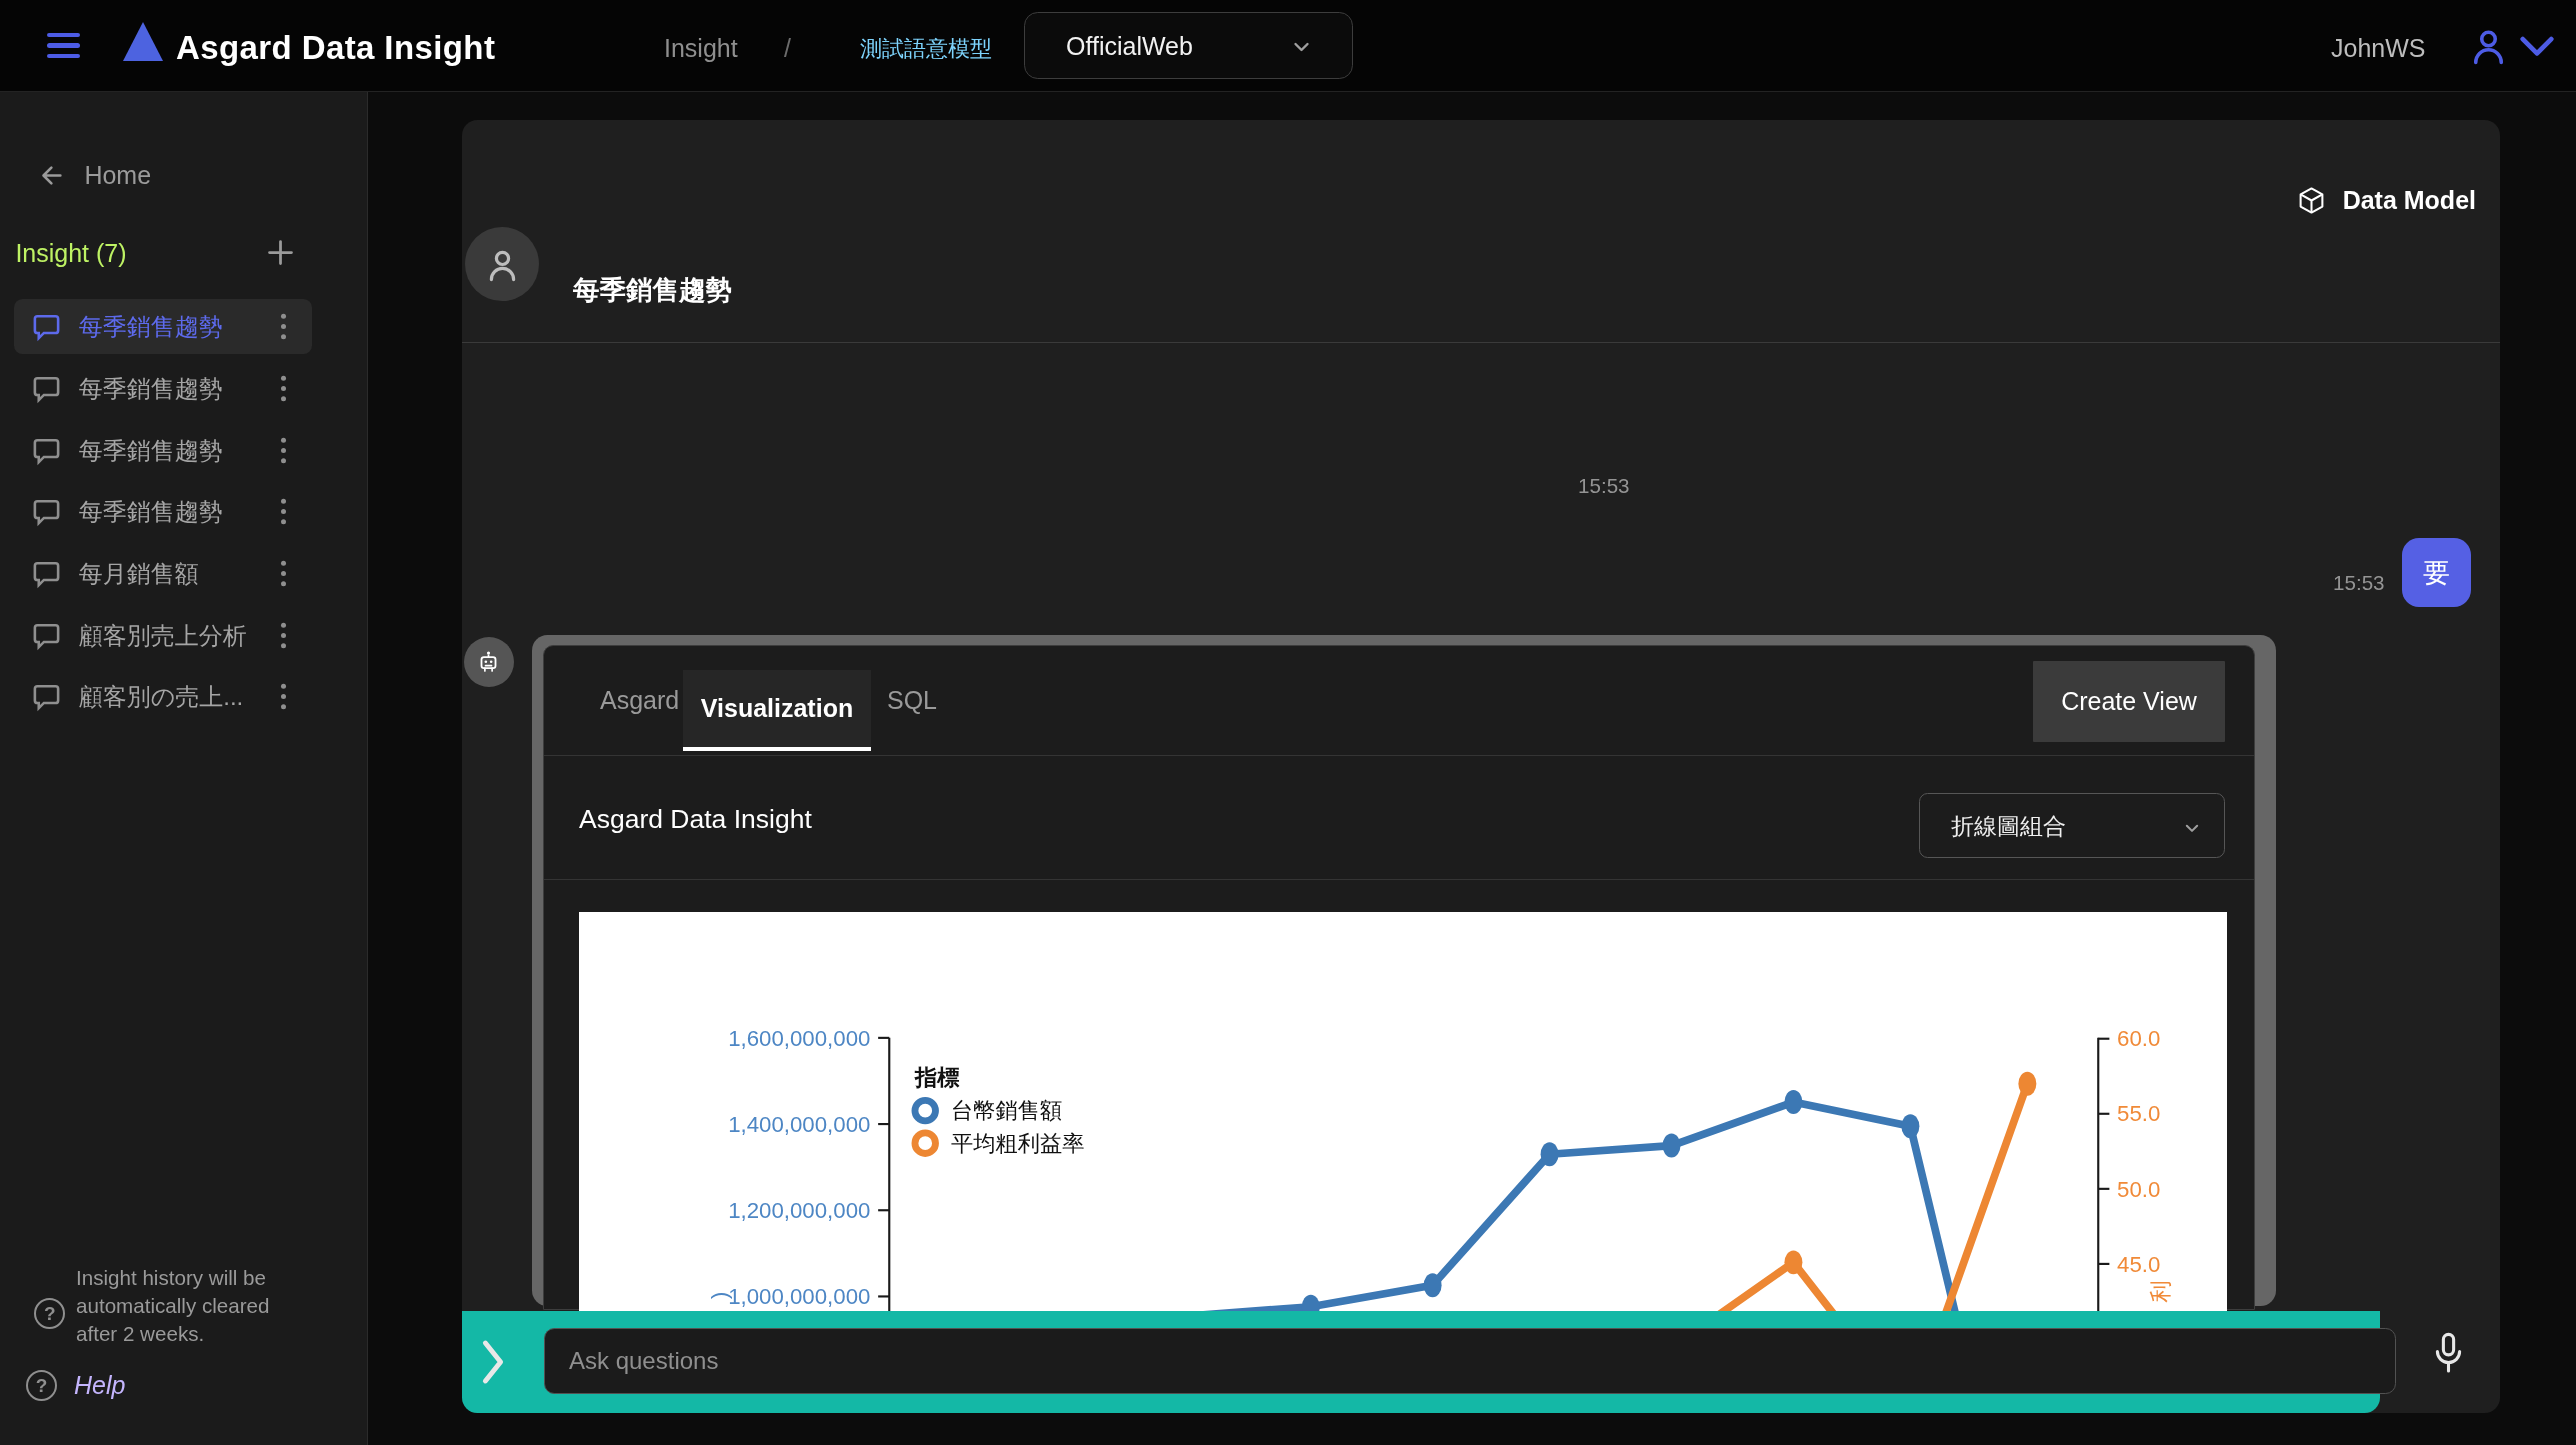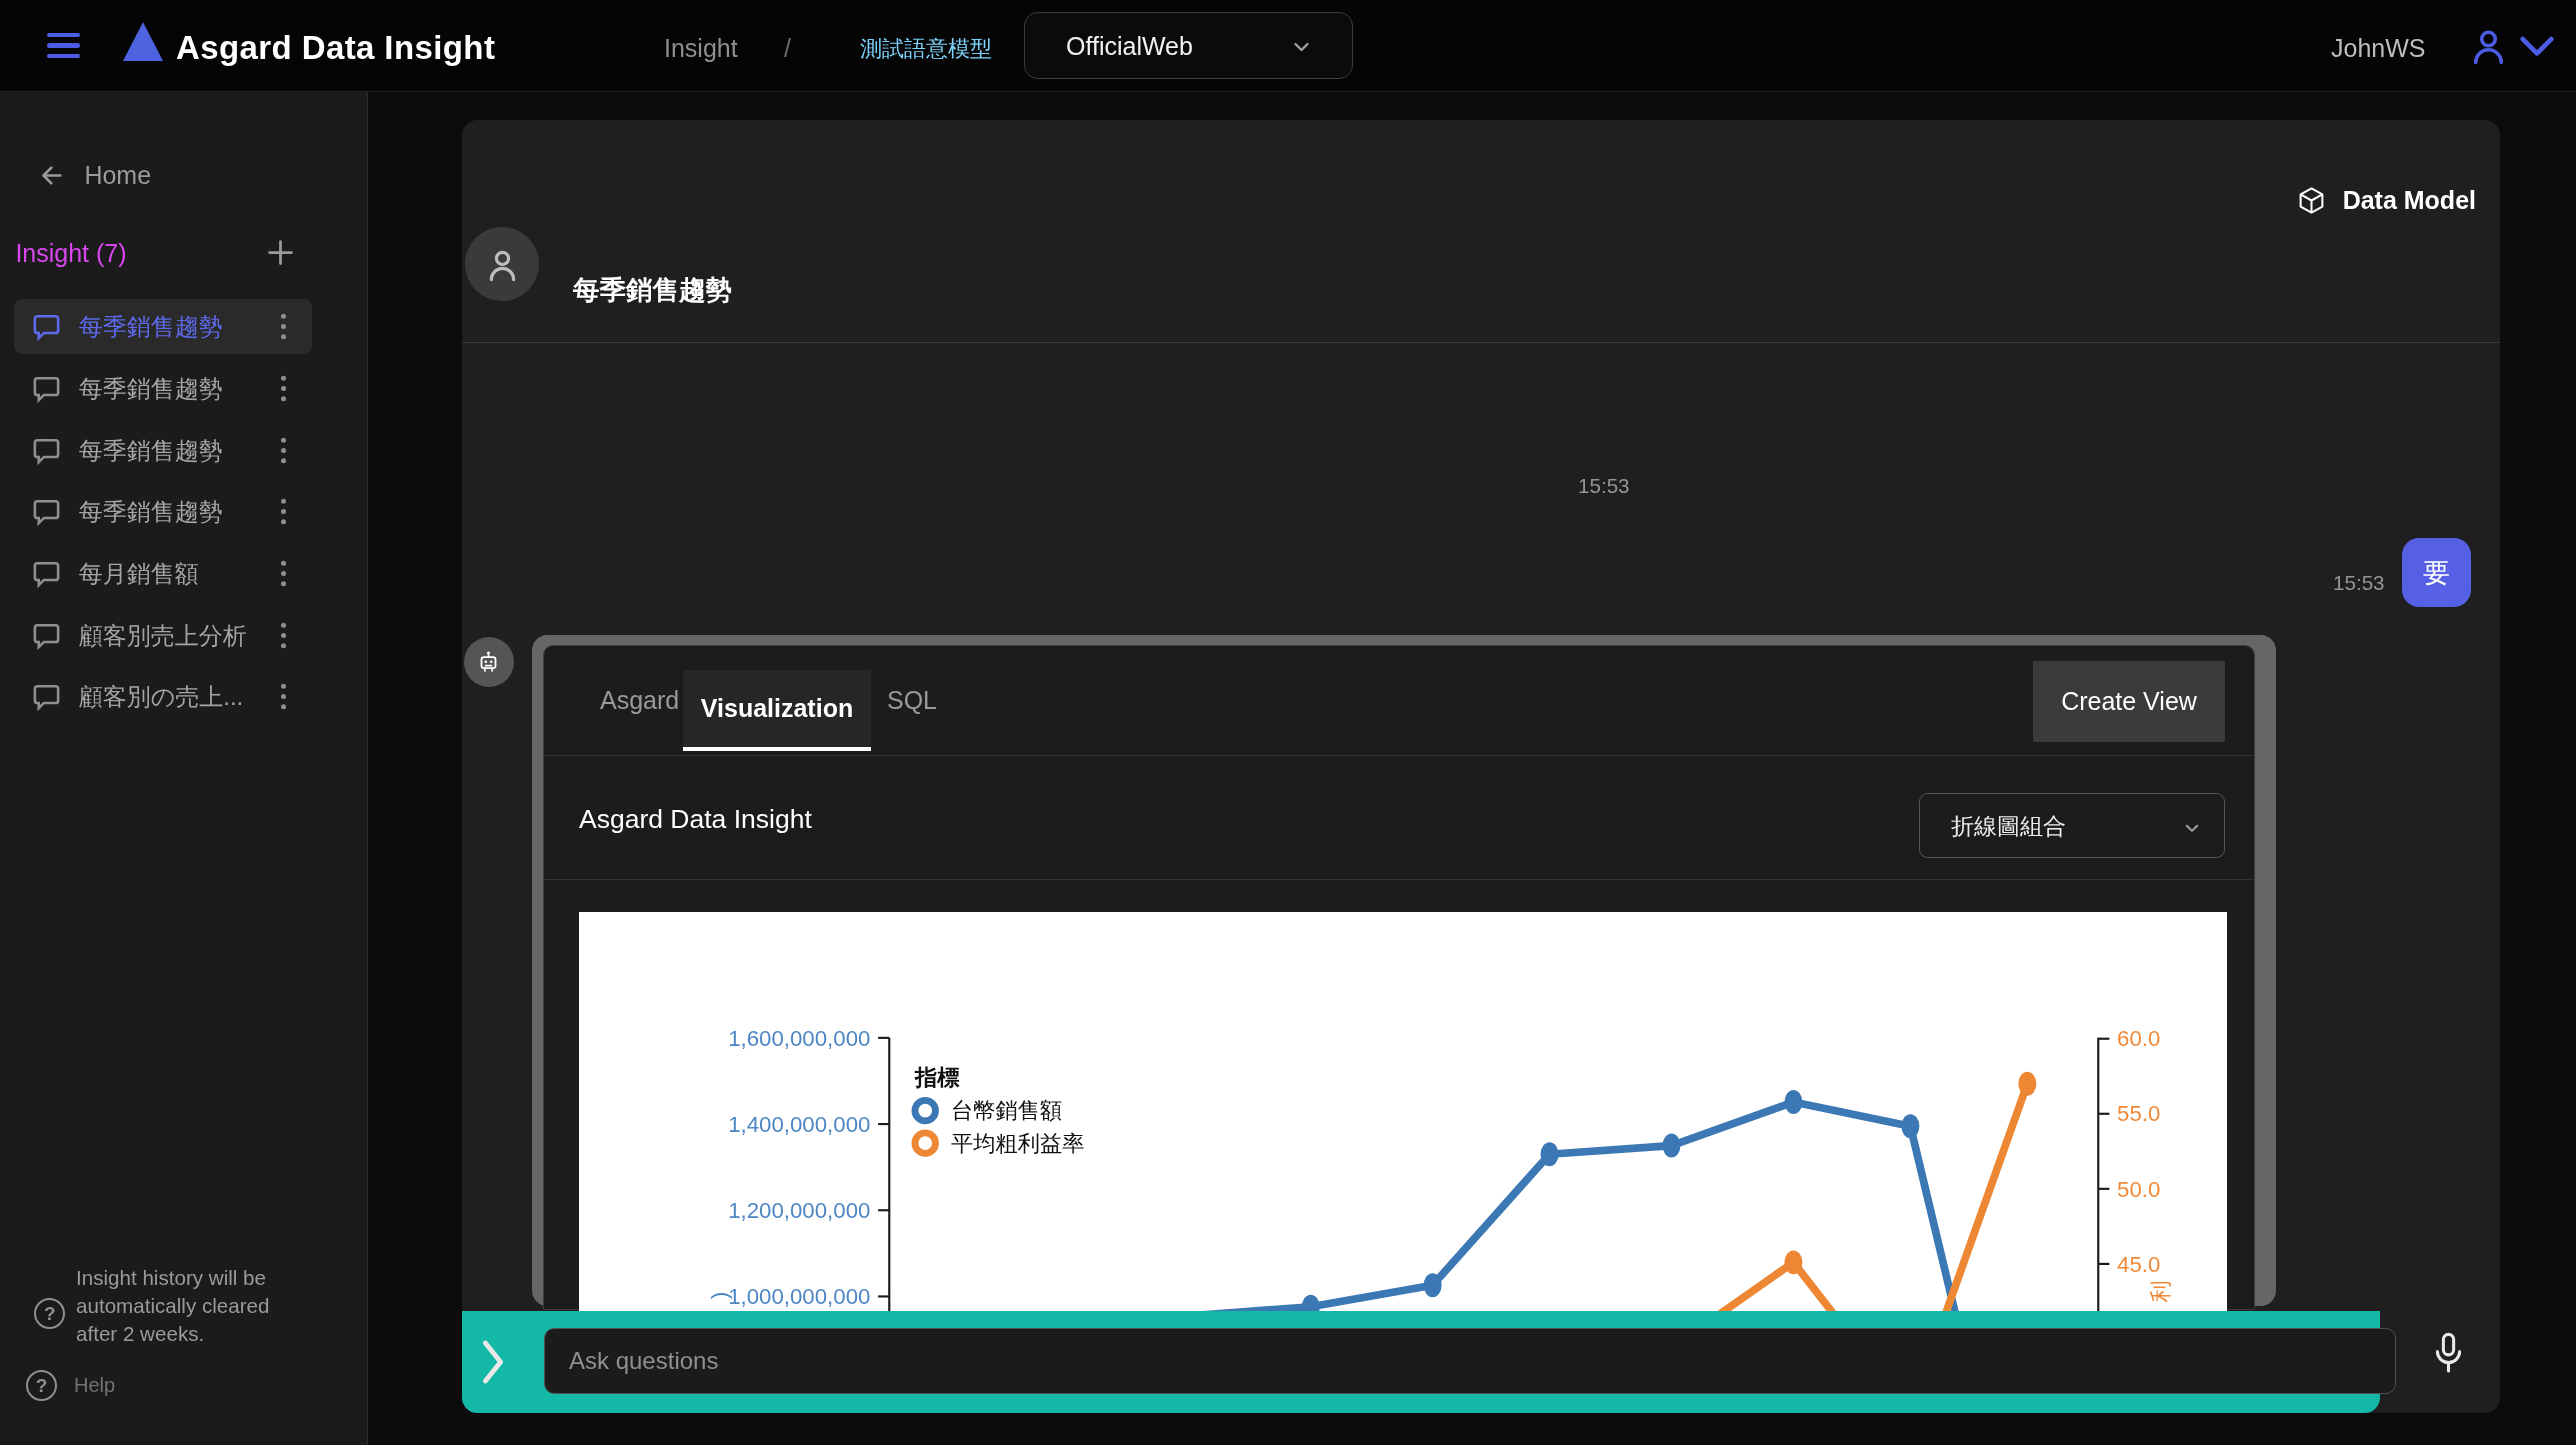--- a/index.html
+++ b/index.html
@@ -22,33 +22,33 @@
   .model-pill svg { position:absolute; right:36px; top:22px; }
   .user-name { position:absolute; left:2331px; top:34px; font-size:25px; color:#bdbdbd; }
   .tb-person { position:absolute; left:2466px; top:24px; }
   .tb-chev { position:absolute; left:2518px; top:34px; }
 
   
   .sidebar { position:absolute; left:0; top:92px; width:368px; height:1353px; background:#1b1b1b; border-right:0.9px solid #2b2b2b; }
   .home-row { position:absolute; left:36px; top:69px; display:flex; align-items:center; gap:15.4px; cursor:pointer; }
   .home-row .lbl { font-size:25px; color:#9b9b9b; }
   .insight-row { position:absolute; left:15.4px; top:144px; width:337px; height:34px; }
-  .insight-title { position:absolute; left:0; top:3.4px; font-size:25px; color:#d946ef; }
+  .insight-title { position:absolute; left:0; top:3.4px; font-size:25px; color:#bef264; }
   .plus-btn { position:absolute; right:55px; top:0; cursor:pointer; }
   .side-item { position:absolute; left:13.7px; width:298px; height:55px; border-radius:8.6px; display:flex; align-items:center; cursor:pointer; }
   .side-item .ic { margin-left:17px; flex:0 0 auto; display:flex; }
   .side-item .lbl { margin-left:17px; font-size:24px; color:#a5a5a5; white-space:nowrap; overflow:hidden; flex:1; }
   .side-item .kebab { width:5.1px; height:5.1px; border-radius:50%; background:#8f8f8f; box-shadow:0 -10.3px 0 #8f8f8f, 0 10.3px 0 #8f8f8f; margin-right:26px; flex:0 0 auto; }
   .side-item.active { background:#2a2a2a; }
   .side-item.active .lbl { color:#5d6aec; }
   .note-block { position:absolute; left:31px; top:1172px; width:308px; }
   .note-block .qicon { position:absolute; left:3.4px; top:34px; }
   .note-lines { margin-left:45px; font-size:20.6px; line-height:28px; color:#9a9a9a; }
   .help-row { position:absolute; left:26px; top:1278px; display:flex; align-items:center; gap:17px; cursor:pointer; }
-  .help-row .lbl { font-size:20px; color:#737373; }
+  .help-row .lbl { font-size:25px; color:#c4b5fd;font-style:italic; }
   .qicon { width:31px; height:31px; border:2.1px solid #8f8f8f; border-radius:50%; color:#8f8f8f; font-size:19px; font-weight:bold; display:flex; align-items:center; justify-content:center; }
   .qicon::before { content:"?"; }
 
   
   .panel { position:absolute; left:462px; top:120px; width:2038px; height:1293px; background:#1f1f1f; border-radius:15.4px; }
   .datamodel { position:absolute; right:24px; top:38px; display:flex; align-items:center; gap:17px; cursor:pointer;margin-top:27px; }
   .datamodel .lbl { font-size:25px; font-weight:bold; color:#fff; }
   .chat-head { position:absolute; left:0; top:0; width:100%; height:223px; border-bottom:1.7px solid #3a3a3a; }
   .chat-avatar { position:absolute; left:3.4px; top:107px; width:74px; height:74px; border-radius:50%; background:#3a3a3a; display:flex; align-items:center; justify-content:center; }
   .chat-title { position:absolute; left:111px; top:152px; font-size:26.5px; font-weight:bold; color:#fff; }

